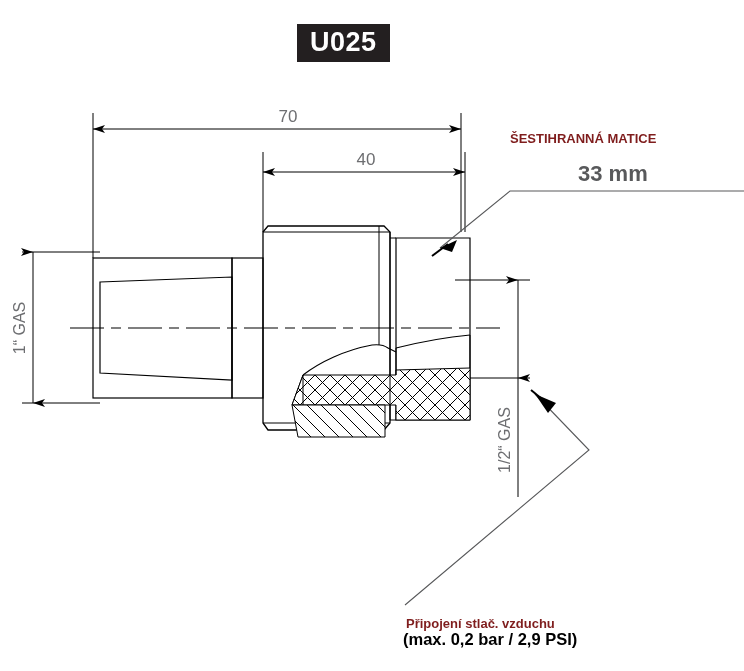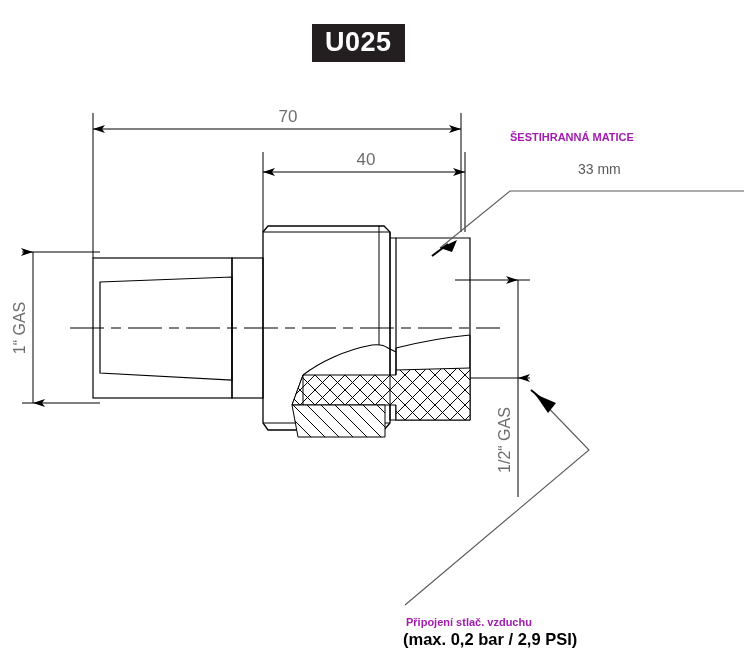--- a/index.html
+++ b/index.html
@@ -21,44 +21,44 @@
     width: 744px;
     height: 671px;
   }
   svg.canvas {
     display: block;
     width: 744px;
     height: 671px;
   }
   .title-badge {
     position: absolute;
-    left: 312px;
+    left: 297px;
     top: 24px;
     background: #231f20;
     color: #ffffff;
     font-family: "Liberation Sans", sans-serif;
     font-weight: bold;
     font-size: 27px;
     letter-spacing: 0.5px;
     padding: 4px 13px 6px 13px;
     line-height: 1.05;
   }
   .anno {
     position: absolute;
     font-family: "Liberation Sans", sans-serif;
     white-space: nowrap;
   }
   .anno-bold {
     font-weight: bold;
-    font-size: 11px;
-    color: #a21caf;
+    font-size: 13px;
+    color: #7f1d1d;
   }
   .anno-sub {
-    font-weight: normal;
-    font-size: 14px;
+    font-weight: bold;
+    font-size: 22px;
     color: #58595b;
   }
   .anno-plain {
     font-weight: bold;
     font-size: 16.5px;
     color: #000000;
   }
   .dim-text {
     font-family: "Liberation Sans", sans-serif;
     font-size: 17px;

